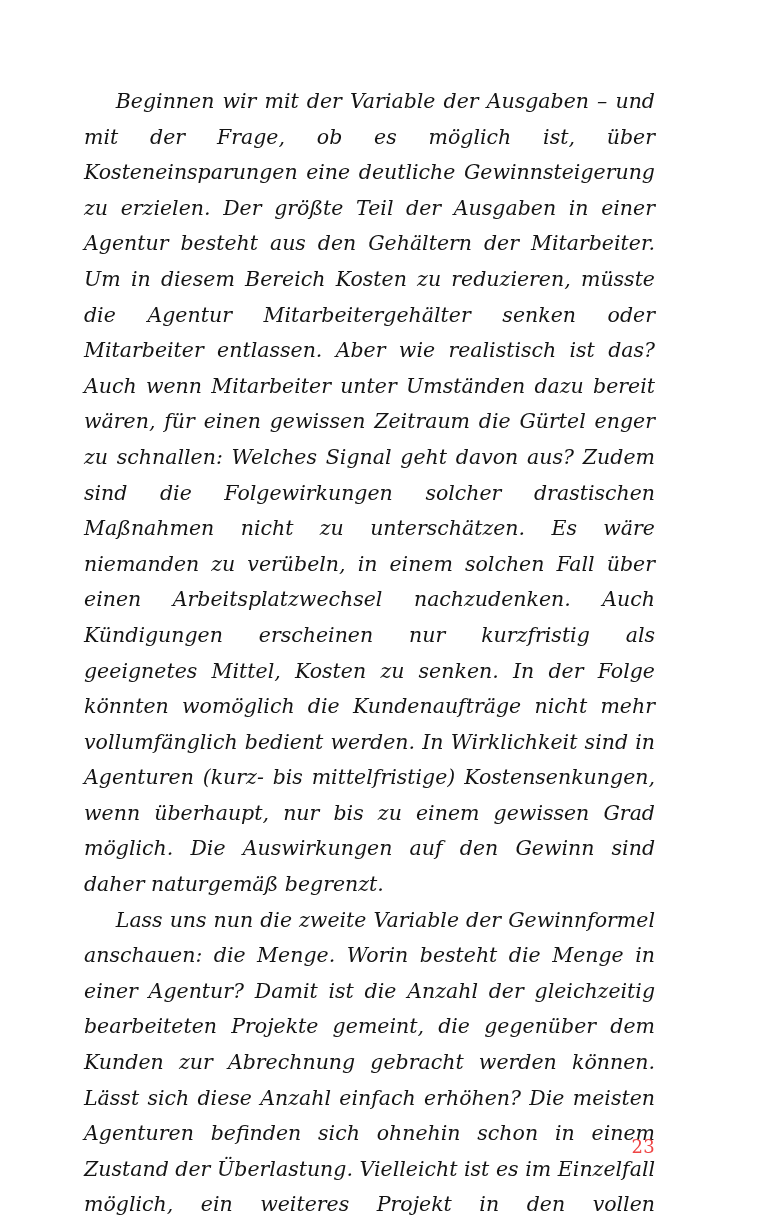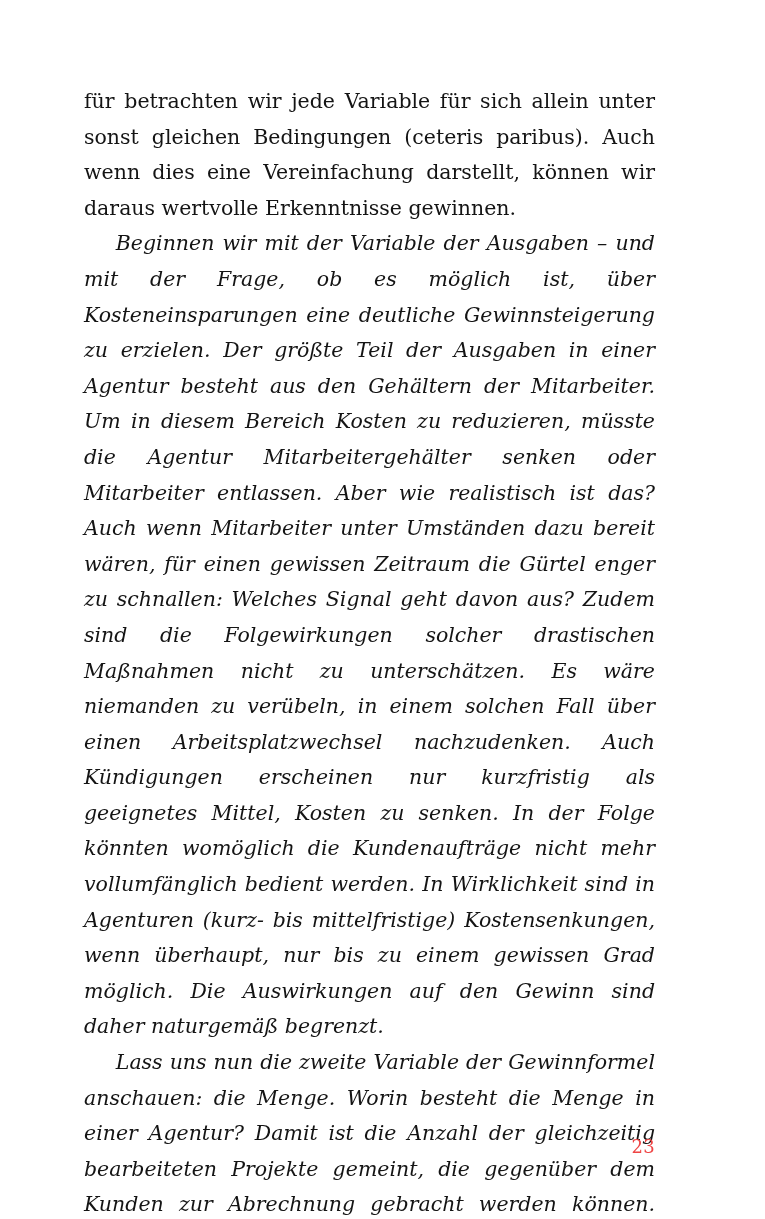--- a/index.html
+++ b/index.html
@@ -45,18 +45,17 @@
     font-family: "DejaVu Serif", serif;
     color: #ef4444;
     letter-spacing: 0.02em;
   }
 </style>
 </head>
 <body>
 
 <div class="page">
   <div class="body-text">
-    <p>für betrachten wir jede Variable für sich allein unter sonst gleichen Bedingungen (ceteris paribus). Auch wenn dies eine Vereinfachung darstellt, können wir daraus wertvolle Erkenntnisse gewinnen.</p>
     <p class="indent">Beginnen wir mit der Variable der Ausgaben – und mit der Frage, ob es möglich ist, über Kosteneinsparungen eine deutliche Gewinnsteigerung zu erzielen. Der größte Teil der Ausgaben in einer Agentur besteht aus den Gehältern der Mitarbeiter. Um in diesem Bereich Kosten zu reduzieren, müsste die Agentur Mitarbeitergehälter senken oder Mitarbeiter entlassen. Aber wie realistisch ist das? Auch wenn Mitarbeiter unter Umständen dazu bereit wären, für einen gewissen Zeitraum die Gürtel enger zu schnallen: Welches Signal geht davon aus? Zudem sind die Folgewirkungen solcher drastischen Maßnahmen nicht zu unterschätzen. Es wäre niemanden zu verübeln, in einem solchen Fall über einen Arbeitsplatzwechsel nachzudenken. Auch Kündigungen erscheinen nur kurzfristig als geeignetes Mittel, Kosten zu senken. In der Folge könnten womöglich die Kundenaufträge nicht mehr vollumfänglich bedient werden. In Wirklichkeit sind in Agenturen (kurz- bis mittelfristige) Kostensenkungen, wenn überhaupt, nur bis zu einem gewissen Grad möglich. Die Auswirkungen auf den Gewinn sind daher naturgemäß begrenzt.</p>
     <p class="indent">Lass uns nun die zweite Variable der Gewinnformel anschauen: die Menge. Worin besteht die Menge in einer Agentur? Damit ist die Anzahl der gleichzeitig bearbeiteten Projekte gemeint, die gegenüber dem Kunden zur Abrechnung gebracht werden können. Lässt sich diese Anzahl einfach erhöhen? Die meisten Agenturen befinden sich ohnehin schon in einem Zustand der Überlastung. Vielleicht ist es im Einzelfall möglich, ein weiteres Projekt in den vollen Agenturalltag zu bringen, aber ein Dauerzustand kann und darf dies nicht sein. Die Auswirkungen einer Mengenerhöhung sind demnach ebenfalls begrenzt. Aber halt: Man könnte ja</p>
   </div>
   <div class="folio">23</div>
 </div>
 
 </body></html>

